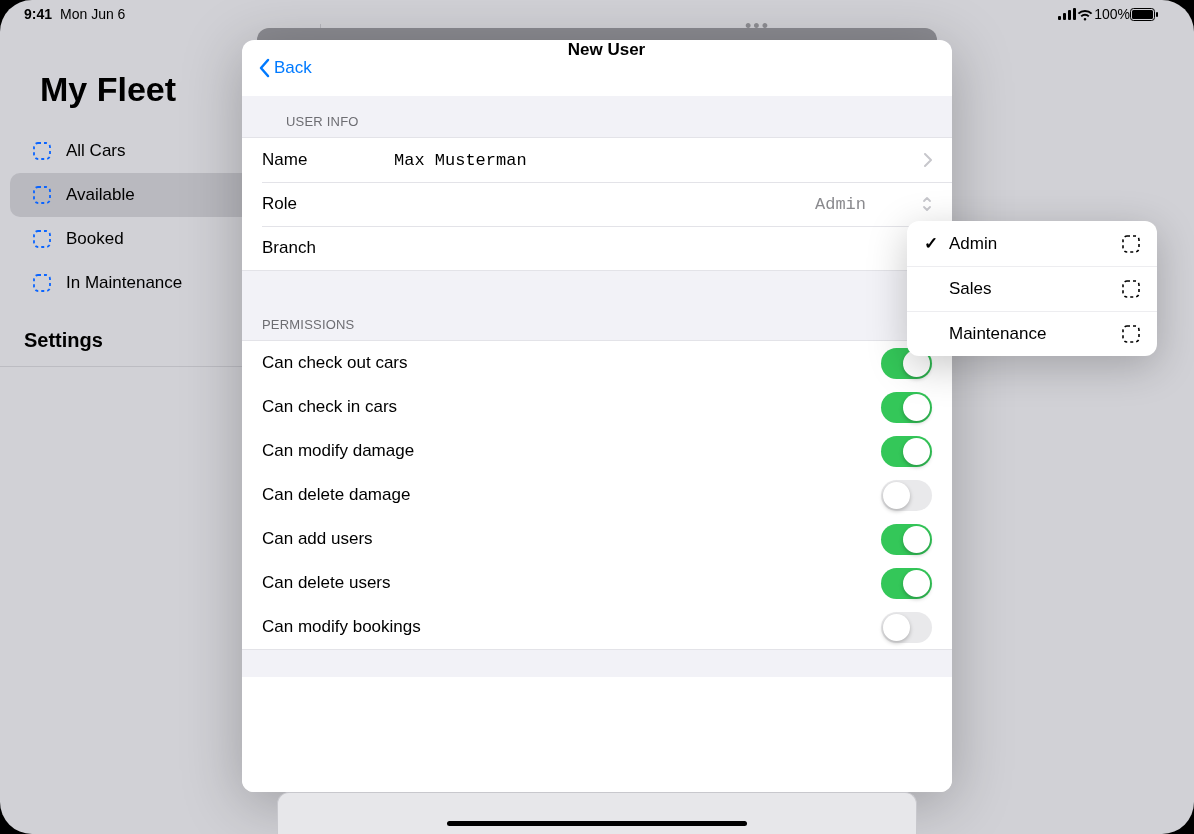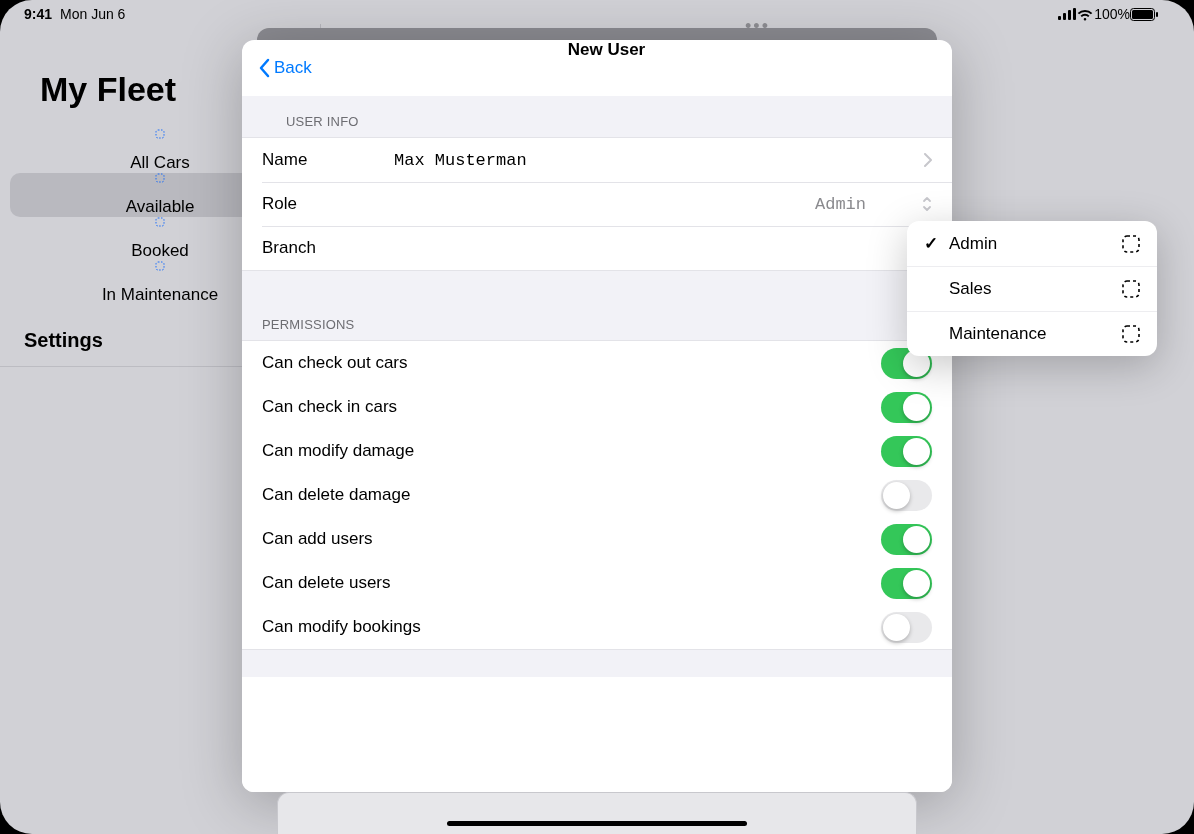--- a/index.html
+++ b/index.html
@@ -20,21 +20,21 @@
 
   
   .split {
     position: absolute; top: 0; left: 0; right: 0; bottom: 0; display: flex; padding-top: 24px;
   }
   .sidebar {
     width: 320px; padding: 28px 0 0 0;
   }
   .sidebar-title { font-size: 34px; font-weight: 700; padding: 18px 24px 20px 24px; margin-left: 16px; }
   .sidebar-item {
-    display: flex; align-items: center; gap: 14px; height: 44px; padding: 0 22px; font-size: 17px; color: #000; border-radius: 10px; margin: 0 10px; flex-direction: column;
+    display: flex; align-items: center; gap: 14px; height: 44px; padding: 0 22px; font-size: 17px; color: #000; border-radius: 10px; margin: 0 10px;
   }
   .sidebar-item.selected { background: #b9b9bf; }
   .dashed-sq {
     width: 20px; height: 20px;
   }
   .settings-row {
     font-size: 20px; font-weight: 600; padding: 14px 24px; border-bottom: 1px solid #bcbcc2; margin-top: 10px;
   }
 
   .main {

